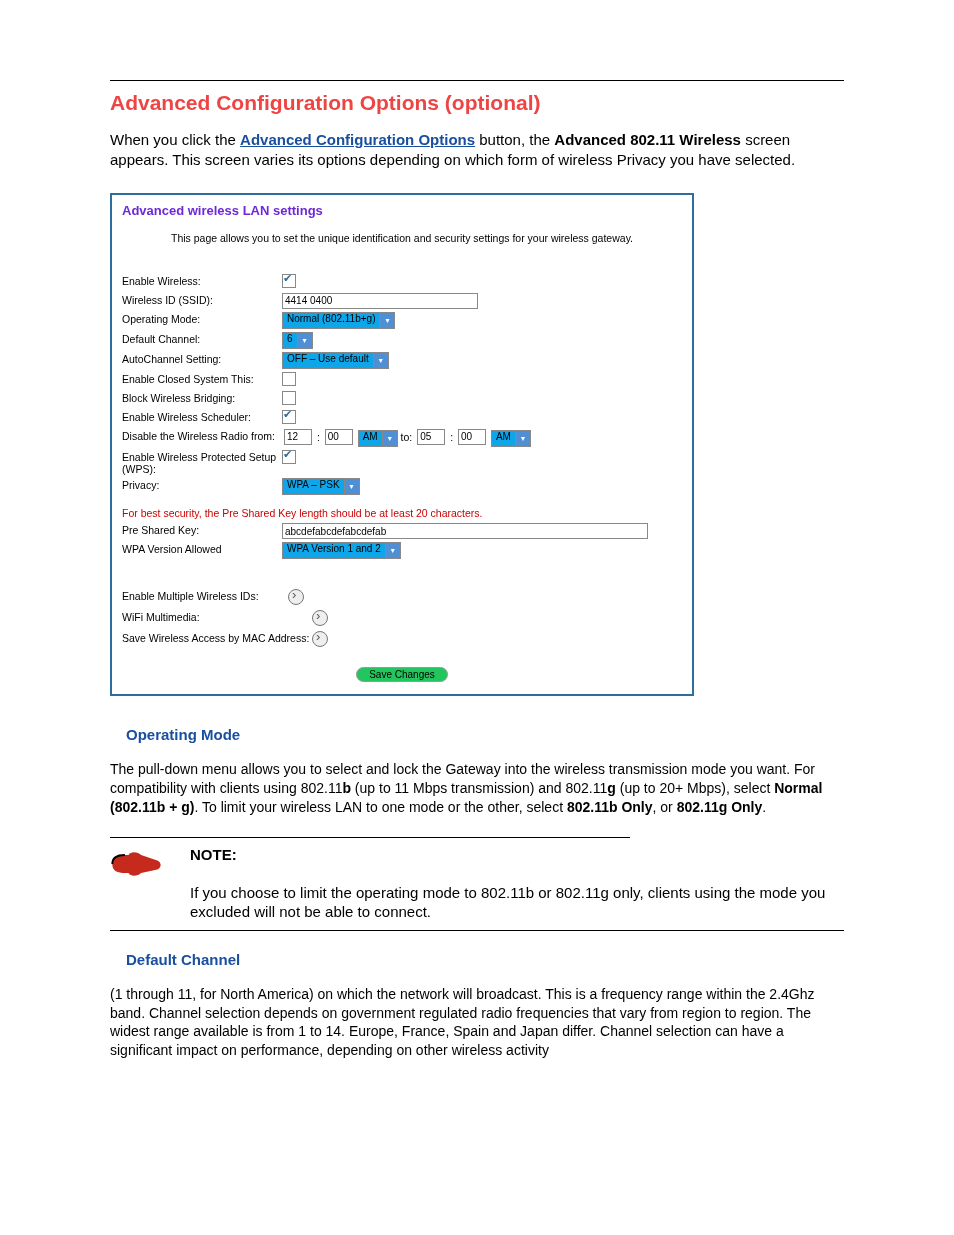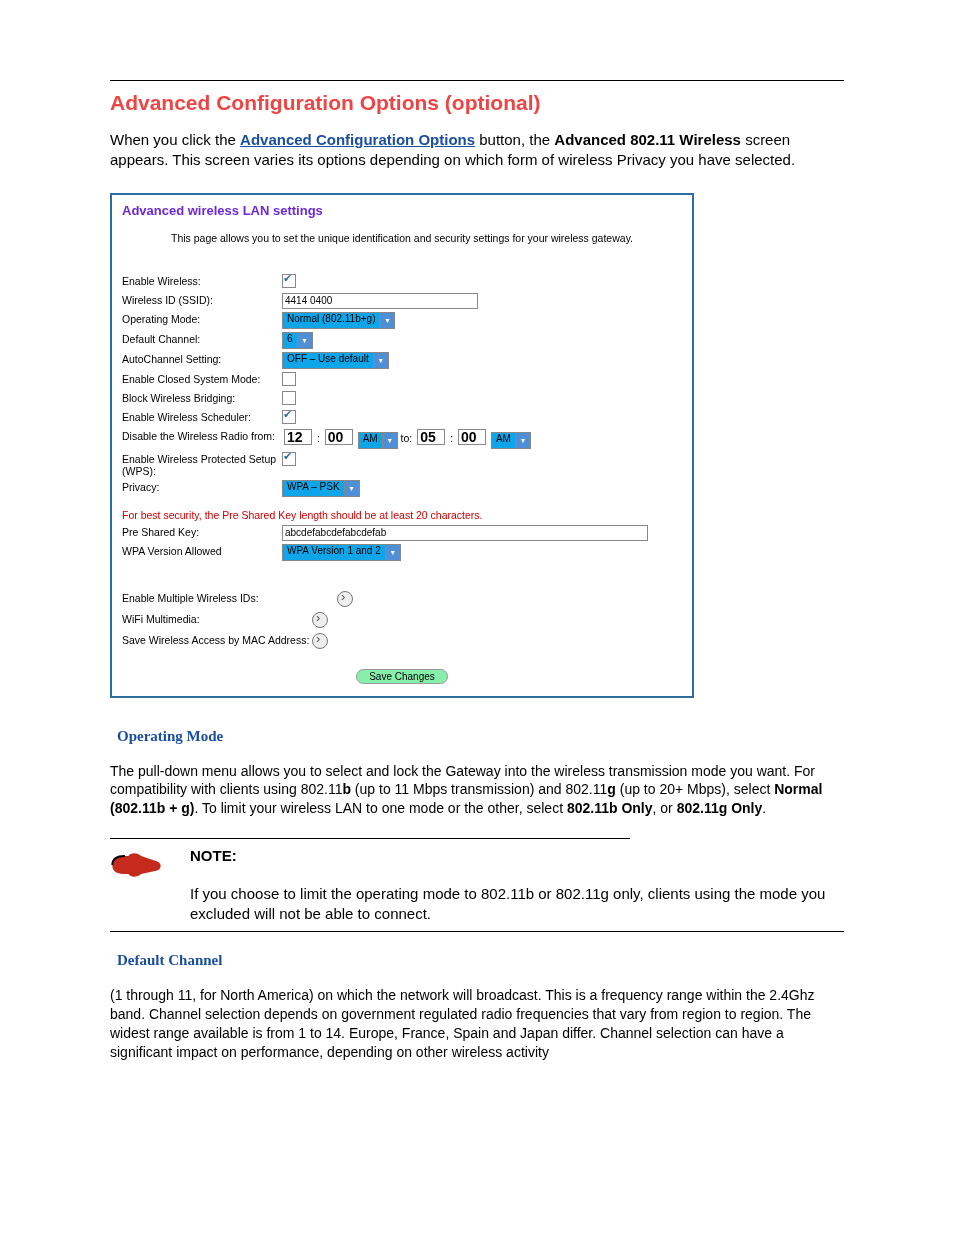--- a/index.html
+++ b/index.html
@@ -9,31 +9,31 @@
   h1.main-title{color:#ef4444;font-size:21px;font-weight:bold;margin:0 0 10px 0;}
   .intro{font-size:15px;line-height:1.35;margin-bottom:22px;}
   .linklike{color:#1a4fa0;font-weight:bold;text-decoration:underline;}
   .panel{border:2px solid #2e6e9e;width:560px;margin:0 0 30px 0;font-size:10.5px;font-family:Verdana,Geneva,sans-serif;padding:6px 10px 12px 10px;}
   .panel-title{color:#6d28d9;font-weight:bold;font-size:13px;margin:2px 0 14px 0;}
   .panel-desc{text-align:center;margin:0 0 30px 0;font-size:10.5px;}
   .row{display:flex;align-items:flex-start;margin:3px 0;}
   .row .lab{width:160px;padding-top:1px;}
   .row .ctl{flex:1;}
   input[type=text].wide{width:190px;height:14px;font-size:10px;border:1px solid #888;padding:0 2px;}
-  input[type=text].tiny{width:22px;height:14px;font-size:14px;border:1px solid #888;padding:0 2px;margin:0 2px;font-weight:bold;}
+  input[type=text].tiny{width:22px;height:14px;font-size:10px;border:1px solid #888;padding:0 2px;margin:0 2px;}
   .sel{display:inline-flex;align-items:flex-start;border:1px solid #888;height:15px;font-size:10px;background:#0ea5e9;}
   .sel .seltxt{padding:0 4px;}
   .sel .selbtn{width:14px;height:100%;display:flex;align-items:center;justify-content:center;font-size:8px;background:#4e8fd6;color:#fff;border-left:1px solid #888;}
   .chk{display:inline-block;width:12px;height:12px;border:1px solid #888;position:relative;background:#fff;}
   .chk.checked::after{content:"✔";position:absolute;top:-3px;left:0;font-size:11px;color:#2e6e9e;}
   .warn{color:#c00;font-size:10.5px;margin:12px 0 4px 0;}
   .arrow-circle{display:inline-block;width:14px;height:14px;border:1px solid #777;border-radius:50%;position:relative;background:#eee;}
   .arrow-circle::after{content:"›";position:absolute;top:-3px;left:3px;font-size:13px;color:#555;}
-  .savebtn{display:block;margin:18px auto 0 auto;font-size:10px;border:1px solid #999;border-radius:8px;padding:1px 12px;background:#86efac;}
-  .sub-title{color:#1a4fa0;font-weight:bold;font-size:15px;margin:0 0 8px 7px;font-family:Liberation Serif, serif;}
+  .savebtn{display:block;margin:18px auto 0 auto;font-size:10px;border:1px solid #999;border-radius:8px;padding:1px 12px;background:#22c55e;}
+  .sub-title{color:#1a4fa0;font-weight:bold;font-size:15px;margin:0 0 8px 16px;}
   .body-p{font-size:14px;line-height:1.35;margin:17px 0 20px 0;}
   .note-block{margin:0 0 20px 0;}
   .note-rule-top{border:none;border-top:1.2px solid #000;margin:0 0 8px 0;width:520px;}
   .note-row{display:flex;align-items:flex-start;}
   .note-icon{width:80px;padding-top:0;}
   .note-body{flex:1;}
   .note-label{font-weight:bold;font-size:15px;margin-bottom:20px;}
   .note-text{font-size:15px;line-height:1.3;}
   .note-rule-bot{border:none;border-top:1.2px solid #000;margin:8px 0 0 0;width:100%;}
   .pagefoot{border-top:1.5px solid #000;padding-top:8px;text-align:right;font-weight:bold;font-size:19px;position:absolute;bottom:38px;left:110px;right:110px;}
@@ -93,21 +93,21 @@
       <div class="lab">AutoChannel Setting:</div>
       <div class="ctl">
         <span class="sel">
           <span class="seltxt">OFF – Use default</span>
           <span class="selbtn">▾</span>
         </span>
       </div>
     </div>
 
     <div class="row">
-      <div class="lab">Enable Closed System Mode:</div>
+      <div class="lab">Enable Closed System This:</div>
       <div class="ctl"><span class="chk"></span></div>
     </div>
 
     <div class="row">
       <div class="lab">Block Wireless Bridging:</div>
       <div class="ctl"><span class="chk"></span></div>
     </div>
 
     <div class="row">
       <div class="lab">Enable Wireless Scheduler:</div>
@@ -163,21 +163,21 @@
         <span class="sel">
           <span class="seltxt">WPA Version 1 and 2</span>
           <span class="selbtn">▾</span>
         </span>
       </div>
     </div>
 
     <div style="height:24px;"></div>
 
     <div class="row">
-      <div class="lab" style="width:215px;">Enable Multiple Wireless IDs:</div>
+      <div class="lab" style="width:166px;">Enable Multiple Wireless IDs:</div>
       <div class="ctl"><span class="arrow-circle"></span></div>
     </div>
     <div class="row">
       <div class="lab" style="width:190px;">WiFi Multimedia:</div>
       <div class="ctl"><span class="arrow-circle"></span></div>
     </div>
     <div class="row">
       <div class="lab" style="width:190px;">Save Wireless Access by MAC Address:</div>
       <div class="ctl"><span class="arrow-circle"></span></div>
     </div>

